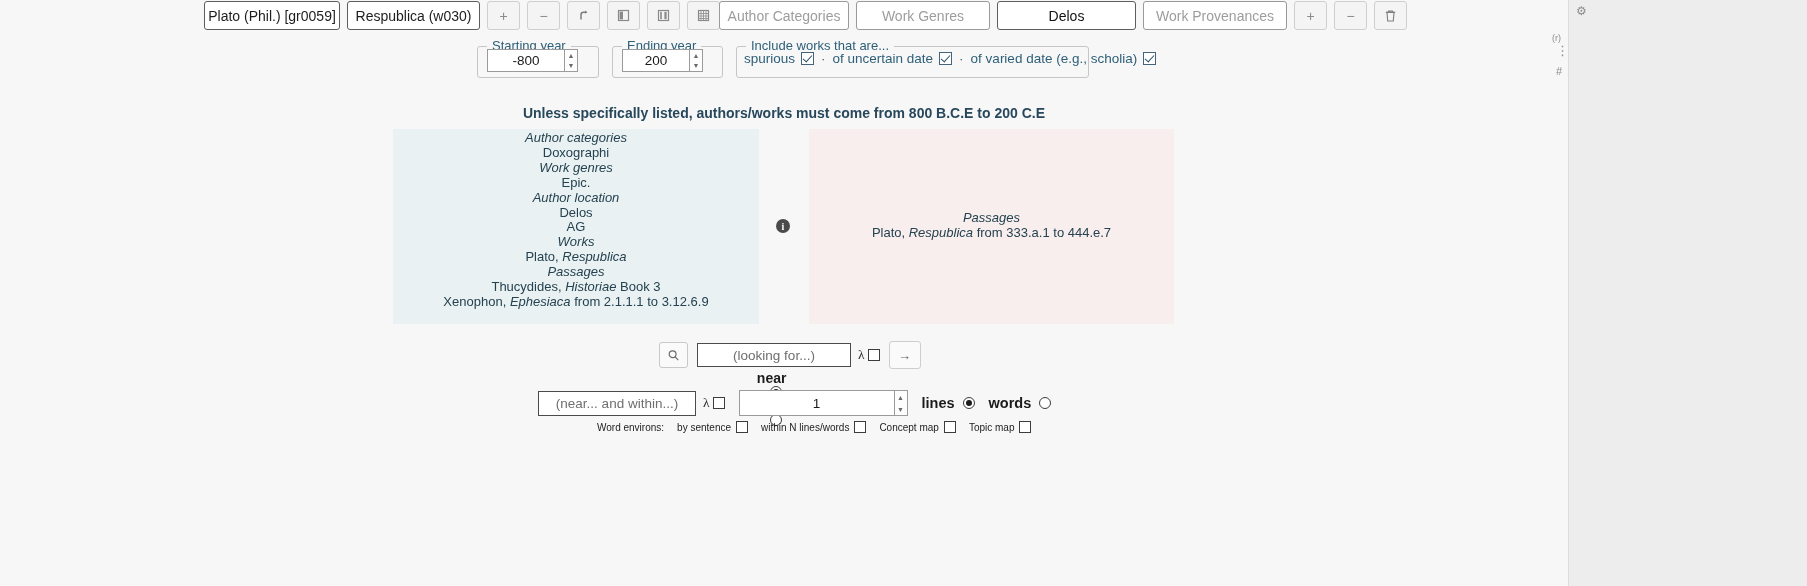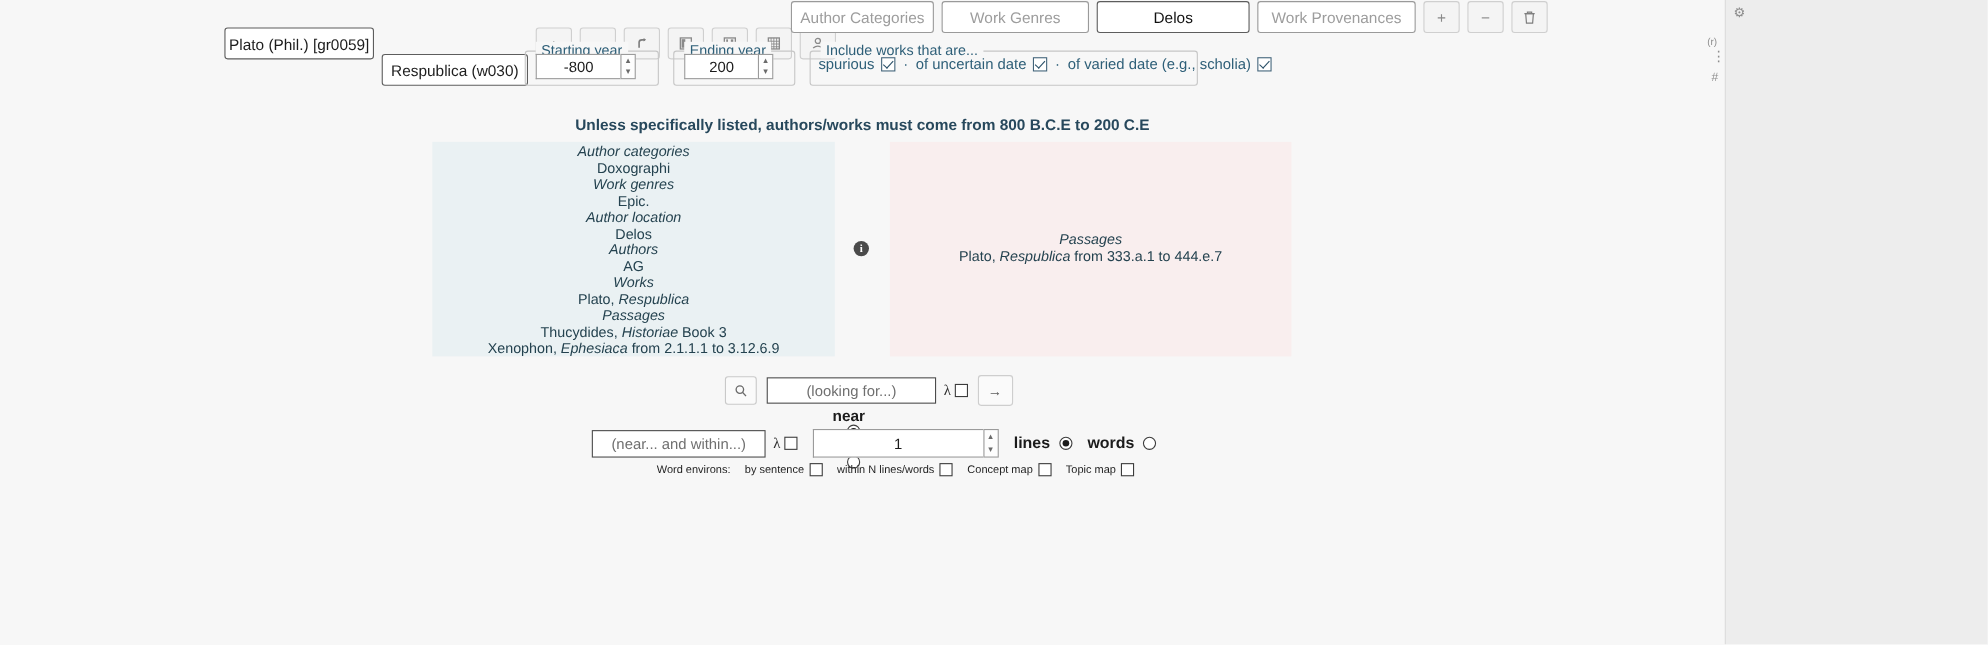--- a/index.html
+++ b/index.html
@@ -76,21 +76,21 @@
   }
   .tb-right {
     position: absolute;
     left: 719px;
     top: 1px;
     display: flex;
     align-items: center;
     gap: 7px;
   }
   #btn-author  { width: 136px; }
-  #btn-work    { width: 133px; margin-top: 48px; }
+  #btn-work    { width: 133px; }
   #btn-authcat { width: 130px; }
   #btn-genres  { width: 134px; }
   #btn-delos   { width: 139px; }
   #btn-prov    { width: 144px; }
 
   
   .fs {
     position: absolute;
     border: 1px solid #c6c6c6;
     border-radius: 3px;
@@ -532,21 +532,20 @@
   <div id="headline">Unless specifically listed, authors/works must come from 800 B.C.E to 200 C.E</div>
 
   <div id="panel-left">
     <div class="inner" id="left-lines">
         <div class="panel-line hdr">Author categories</div>
         <div class="panel-line">Doxographi</div>
         <div class="panel-line hdr">Work genres</div>
         <div class="panel-line">Epic.</div>
         <div class="panel-line hdr">Author location</div>
         <div class="panel-line">Delos</div>
-        <div class="panel-line hdr">Authors</div>
         <div class="panel-line">AG</div>
         <div class="panel-line hdr">Works</div>
         <div class="panel-line"><span>Plato, </span><span class="ital">Respublica</span><span></span></div>
         <div class="panel-line hdr">Passages</div>
         <div class="panel-line"><span>Thucydides, </span><span class="ital">Historiae</span><span> Book 3</span></div>
         <div class="panel-line"><span>Xenophon, </span><span class="ital">Ephesiaca</span><span> from 2.1.1.1 to 3.12.6.9</span></div>
       </div>
   </div>
 
   <div id="info-icon">i</div>

